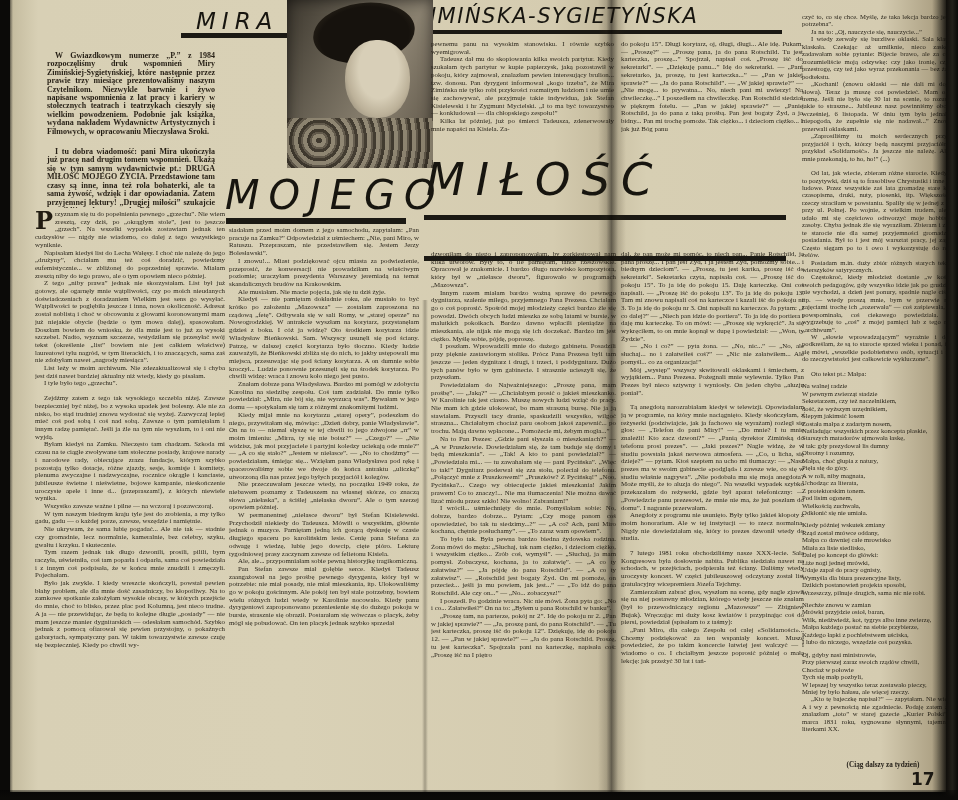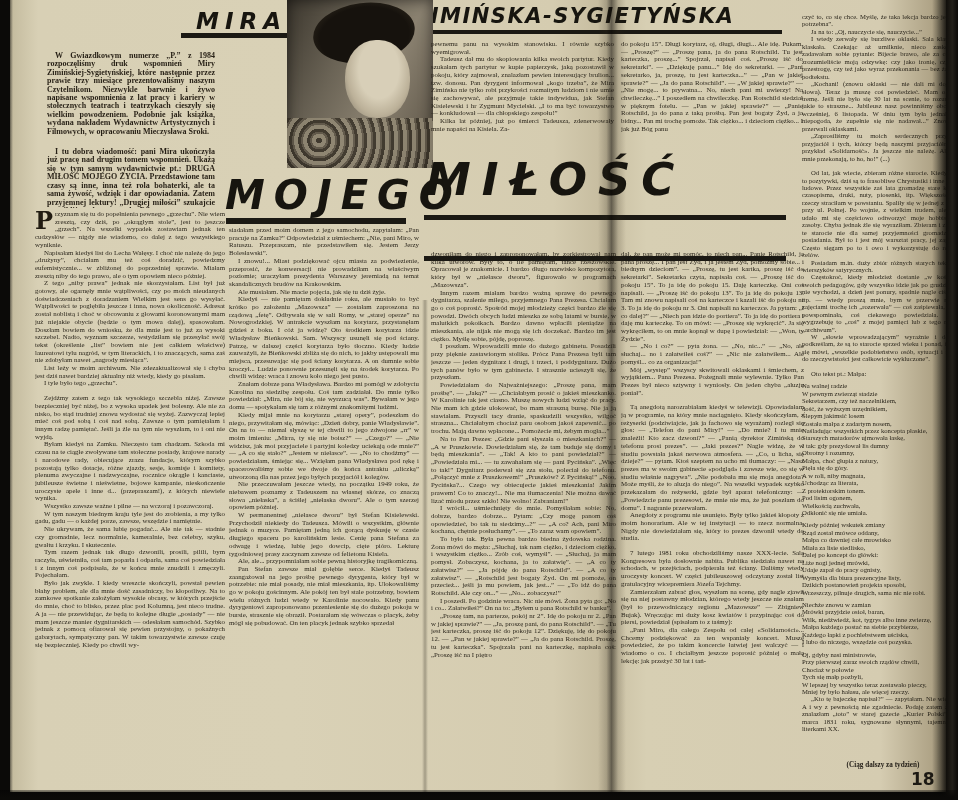--- a/index.html
+++ b/index.html
@@ -8,21 +8,21 @@
     background:linear-gradient(90deg,#c3ba9d 0%,#d8d0b5 3%,#d9d1b6 30%,#d5ccb0 58%,#c7bda0 63%,#d7cfb3 68%,#d5ccb1 93%,#ab9f82 99%,#8a7f66 100%);}
   .crease-mid{position:absolute;left:588px;top:0;width:28px;height:792px;pointer-events:none;
     background:linear-gradient(90deg,rgba(0,0,0,0) 0%,rgba(46,38,24,.22) 30%,rgba(12,9,5,.55) 48%,rgba(20,16,9,.45) 55%,rgba(46,38,24,.18) 72%,rgba(0,0,0,0) 100%);}
   .crease-left{position:absolute;left:412px;top:300px;width:6px;height:492px;pointer-events:none;
     background:linear-gradient(90deg,rgba(0,0,0,0),rgba(25,20,12,.28),rgba(0,0,0,0));}
   .edge-right{position:absolute;right:0;top:0;width:26px;height:800px;
     background:linear-gradient(90deg,rgba(0,0,0,0) 0%,rgba(0,0,0,.45) 35%,#14120e 60%,#23201a 78%,#0b0a08 100%);}
   .edge-bottom{position:absolute;left:0;bottom:0;width:958px;height:10px;background:linear-gradient(180deg,rgba(0,0,0,.35),#0b0a08 70%);}
   .edge-left{position:absolute;left:0;top:0;width:13px;height:800px;background:linear-gradient(90deg,#0b0a08 55%,rgba(0,0,0,0));}
 
-  .hl{position:absolute;font-family:"DejaVu Sans",sans-serif;font-weight:bold;font-style:italic;color:#17150f;white-space:nowrap;}
+  .hl{position:absolute;font-family:"DejaVu Sans",sans-serif;font-weight:normal;font-style:italic;color:#17150f;white-space:nowrap;}
   .hl-mira{left:186px;top:8px;font-size:23px;letter-spacing:6px;}
   .hl-zim{left:404px;top:4px;font-size:21px;letter-spacing:1.5px;}
   .hl-druga{left:215px;top:172px;font-size:40px;letter-spacing:9px;}
   .hl-milosc{left:416px;top:153px;font-size:45px;letter-spacing:11px;}
   .hl-mojego{left:421px;top:222px;font-size:27px;letter-spacing:9px;}
   .bar{position:absolute;background:#1b1913;}
   .bar-mira{left:171px;top:33px;width:107px;height:5px;}
   .bar-zim{left:404px;top:30px;width:368px;height:4px;}
   .bar-druga{left:216px;top:218px;width:180px;height:6px;}
   .bar-mojego-top{left:414px;top:215px;width:362px;height:5px;}
@@ -190,21 +190,21 @@
       <p class="para poem">Oj, gdyby nasi ministrowie,
 Przy pierwszej zaraz swoich rządów chwili,
 Chociaż w połowie
 Tych się małp pozbyli,
 W lepszej by wszystko teraz zostawało pieczy,
 Mniej by było hałasu, ale więcej rzeczy.</p>
       <p class="para">„Kto tę bajeczkę napisał?” — zapytałam. Nie wiedzieli. A i wy z pewnością nie zgadniecie. Podaję zatem źródło: znalazłam „toto” w starej gazecie „Kurier Polski” z 24 marca 1831 roku, sygnowane słynnymi, tajemniczymi literkami XX.</p>
     </div>
 
   <div class="continuation">(Ciąg dalszy za tydzień)</div>
-  <div class="page-number">18</div>
+  <div class="page-number">17</div>
 
   <div class="crease-mid"></div>
   <div class="crease-left"></div>
 </div>
 
 <div class="edge-left"></div>
 <div class="edge-right"></div>
 <div class="edge-bottom"></div>
 
 </body></html>

